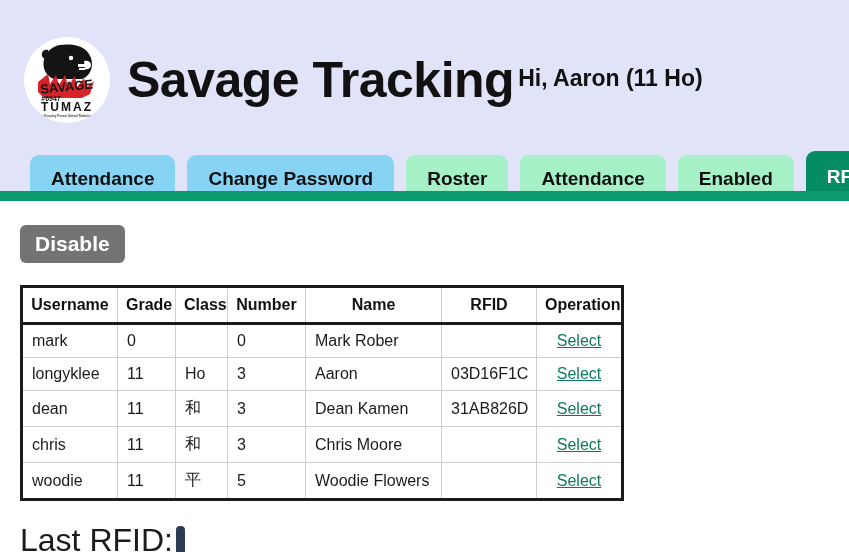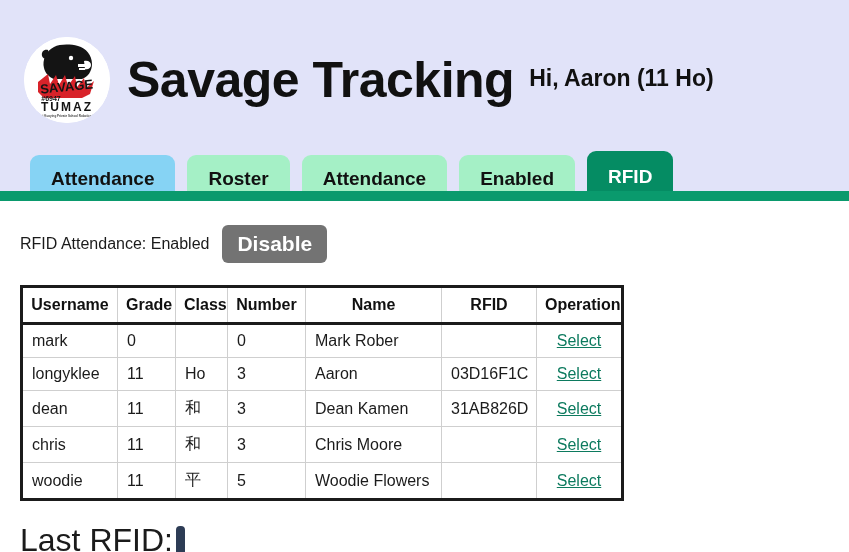--- a/index.html
+++ b/index.html
@@ -51,21 +51,21 @@
     color: #111111;
     line-height: 1.0;
     letter-spacing: -0.5px;
     margin: 0;
     white-space: nowrap;
   }
   #greeting {
     font-size: 23px;
     font-weight: bold;
     color: #111111;
-    margin: 10px 0 0 15px;
+    margin: 10px 0 0 4px;
     white-space: nowrap;
   }
 
   #logout-button {
     margin-left: 41px;
     align-self: center;
     margin-top: 6px;
     background: #4a44dd;
     color: #ffffff;
     font-size: 23px;
@@ -258,33 +258,33 @@
     <div id="title-block">
       <div id="app-title">Savage Tracking</div>
       <div id="greeting">Hi, Aaron (11 Ho)</div>
     </div>
 
 
   </div>
 
   <div id="tab-bar">
     <div class="tab blue">Attendance</div>
+    <div class="tab blue">Change Password</div>
     <div class="tab green">Roster</div>
     <div class="tab green">Attendance</div>
     <div class="tab green">Enabled</div>
     <div class="tab green active">RFID</div>
   </div>
 
   <div id="green-rule"></div>
 </div>
 
 <div id="content">
 
   <div id="rfid-status-row">
-    <span id="rfid-status-text">RFID Attendance: Enabled</span>
     <button id="toggle-rfid-button">Disable</button>
   </div>
 
   <table id="rfid-table">
     <colgroup>
       <col class="col-username">
         <col class="col-grade">
         <col class="col-class">
       <col class="col-number">
         <col class="col-name">

